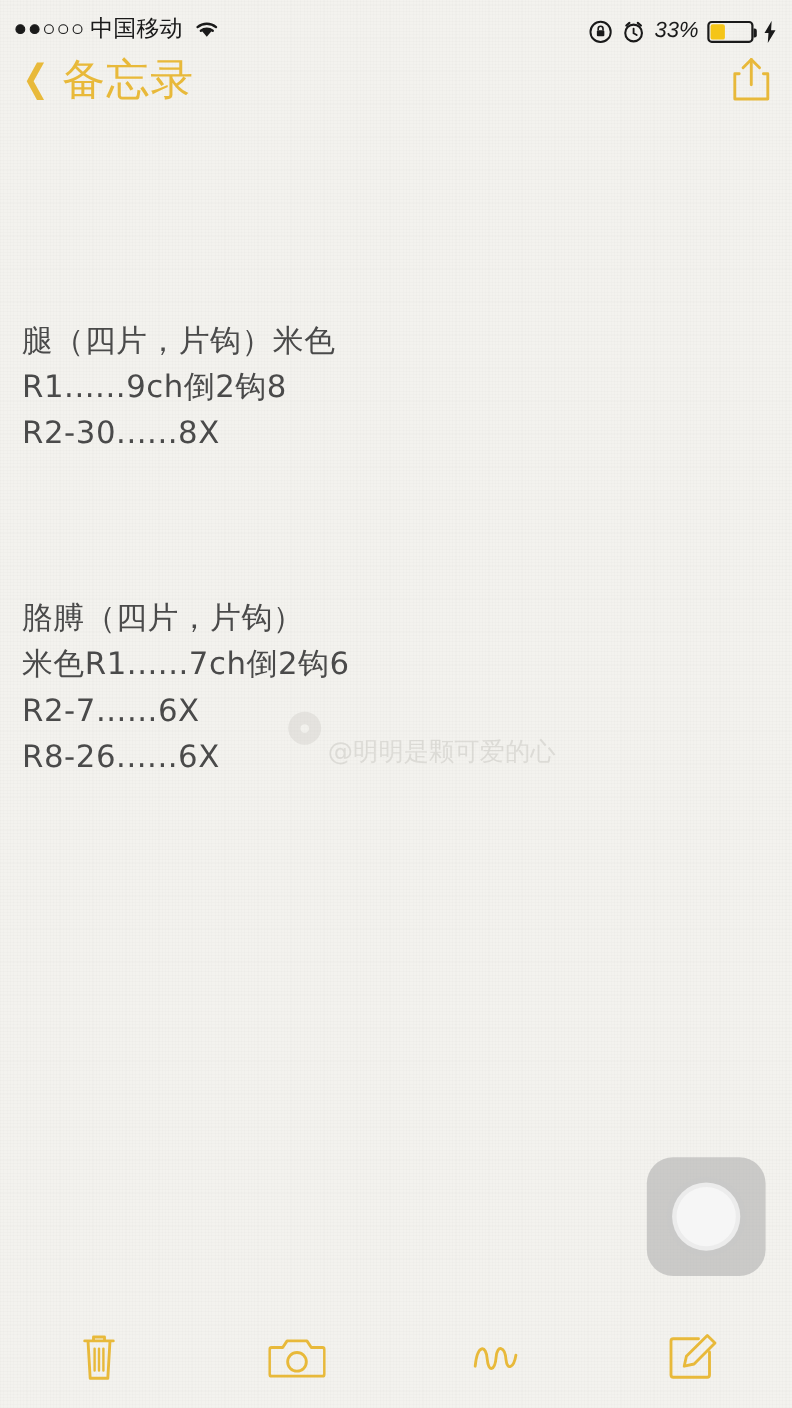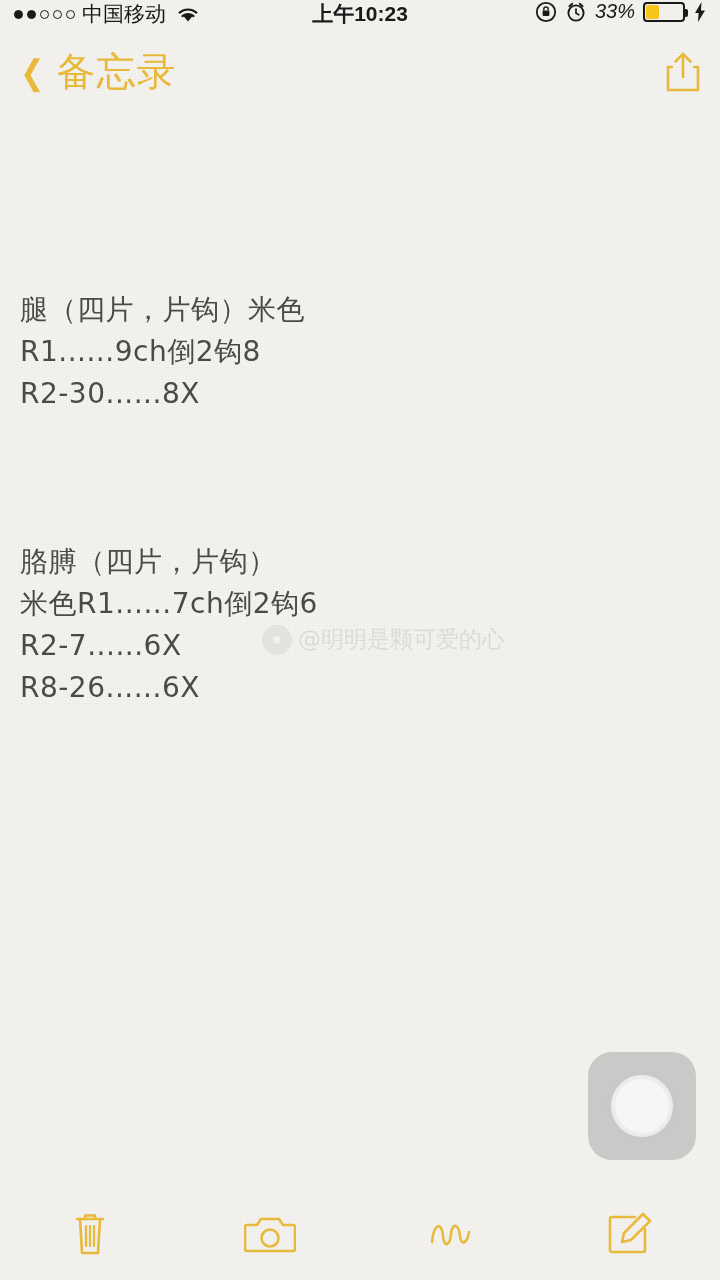--- a/index.html
+++ b/index.html
@@ -21,21 +21,21 @@
     background-image:
       repeating-linear-gradient(0deg, rgba(0,0,0,0.012) 0px, rgba(0,0,0,0.012) 1px, rgba(255,255,255,0) 1px, rgba(255,255,255,0) 3px),
       repeating-linear-gradient(90deg, rgba(0,0,0,0.012) 0px, rgba(0,0,0,0.012) 1px, rgba(255,255,255,0) 1px, rgba(255,255,255,0) 3px);
     overflow: hidden;
   }
 
   
   .status-bar {
     height: 40px;
     display: flex;
-    align-items: flex-start;
+    align-items: flex-end;
     padding: 0 14px;
     font-size: 21px;
     color: #1a1a1a;
     position: relative;
   }
   .status-left {
     display: flex;
     align-items: center;
     gap: 7px;
   }
@@ -176,20 +176,21 @@
     color: #f3f2ee;
     font-size: 18px;
     display: flex;
     align-items: center;
     justify-content: center;
   }
   .wm-text {
     font-size: 23px;
     color: #b3b1ab;
     font-family: "DejaVu Sans", sans-serif;
+    margin-top: 44px;
   }
 
   
   .assistive {
     position: absolute;
     right: 24px;
     bottom: 120px;
     width: 108px;
     height: 108px;
     border-radius: 24px;
@@ -243,21 +244,20 @@
       <span class="carrier">中国移动</span>
       <span class="wifi-icon">
         <svg width="26" height="20" viewBox="0 0 26 20">
           <path d="M13 17.5 L8.6 12.2 a7 7 0 0 1 8.8 0 Z" fill="#1a1a1a"></path>
           <path d="M4.6 8.6 a13 13 0 0 1 16.8 0" stroke="#1a1a1a" stroke-width="2.2" fill="none" stroke-linecap="round"></path>
           <path d="M7.6 12.0 a9 9 0 0 1 10.8 0" stroke="#1a1a1a" stroke-width="2.2" fill="none" stroke-linecap="round"></path>
         </svg>
       </span>
     </div>
 
-    <div class="status-center">上午10:23</div>
 
     <div class="status-right">
       <span class="lock-rot">
         <svg width="22" height="22" viewBox="0 0 22 22">
           <circle cx="11" cy="11" r="9.2" fill="none" stroke="#1a1a1a" stroke-width="1.8"></circle>
           <rect x="7.6" y="9.6" width="6.8" height="5.4" rx="1" fill="#1a1a1a"></rect>
           <path d="M8.8 9.6 v-1.5 a2.2 2.2 0 0 1 4.4 0 v1.5" fill="none" stroke="#1a1a1a" stroke-width="1.5"></path>
         </svg>
       </span>
       <span>

